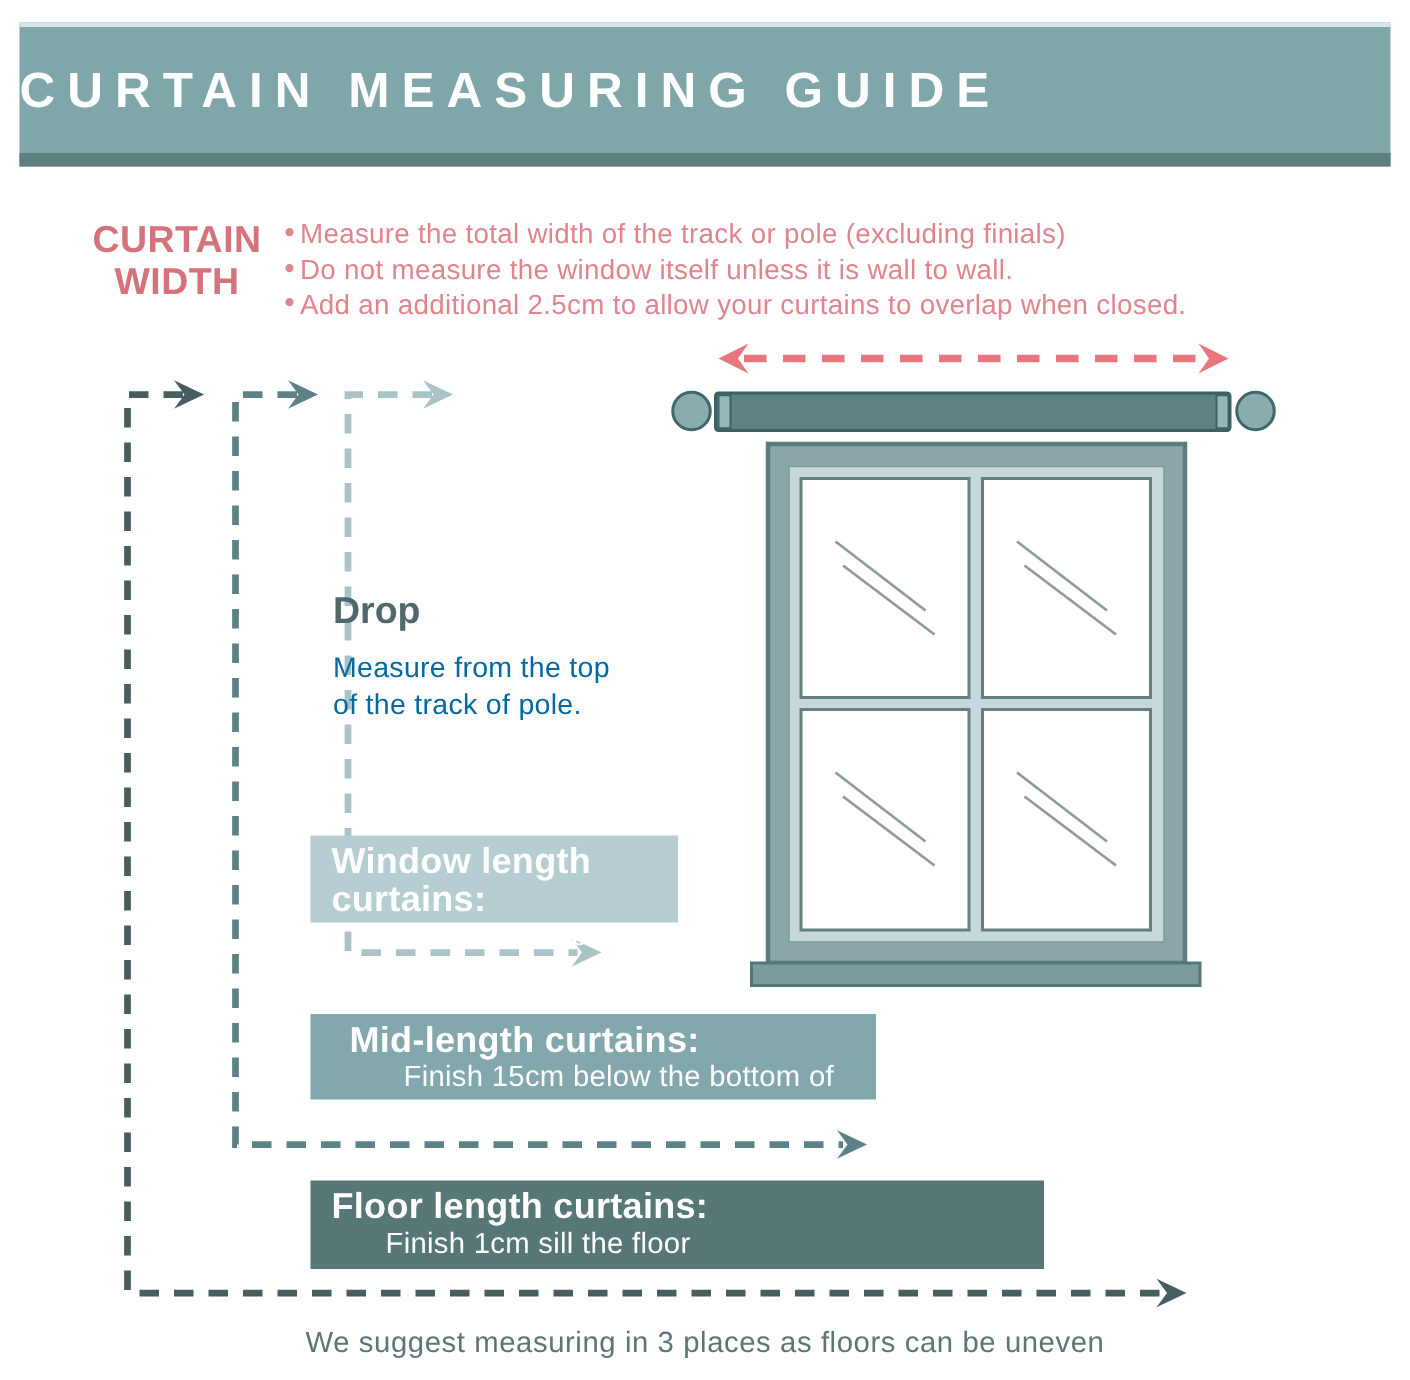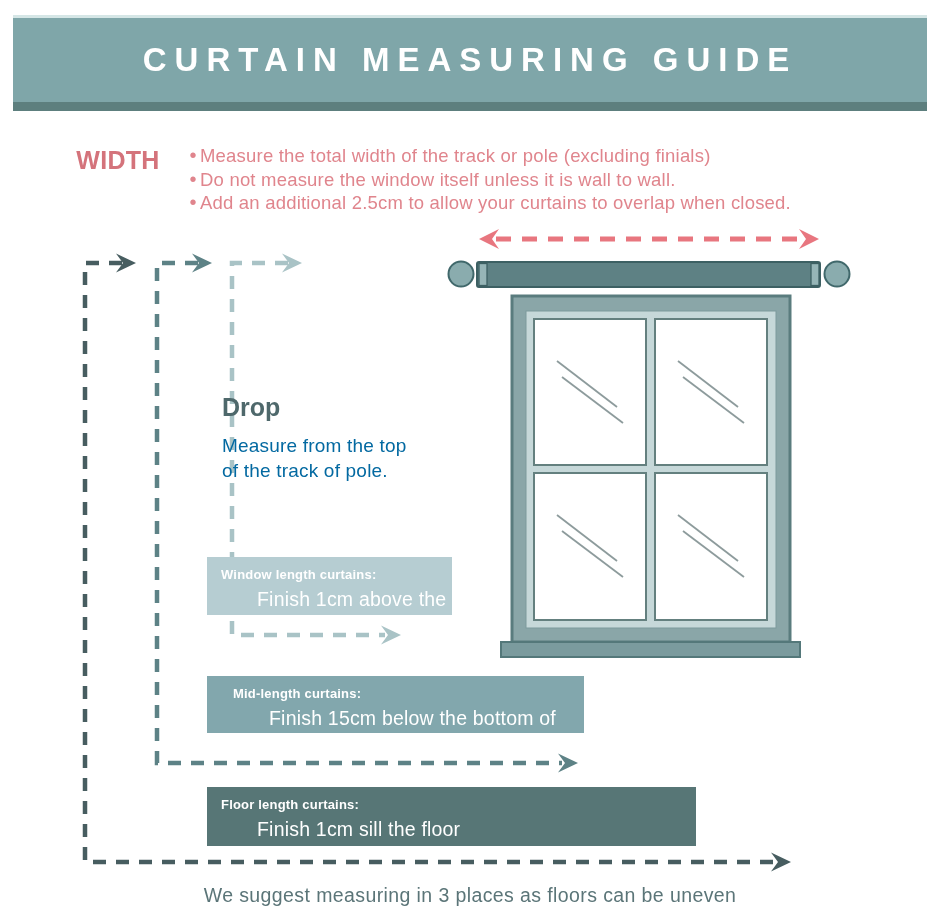--- a/index.html
+++ b/index.html
@@ -7,21 +7,21 @@
     position:relative;width:940px;height:920px;background:#ffffff;overflow:hidden;
     font-family:"Liberation Sans",sans-serif;
   }
   #art{position:absolute;left:0;top:0;z-index:0;}
   .layer{position:absolute;z-index:1;}
 
   
   #banner{
     left:13px;top:15px;width:914px;height:96px;box-sizing:border-box;
     background:#7fa6a9;border-top:3px solid #d5e6e6;border-bottom:9px solid #5d7f7e;
-    display:flex;align-items:center;justify-content:center;
+    display:flex;align-items:center;
   }
   #banner h1{
     margin:0;color:#ffffff;font-size:33px;font-weight:bold;letter-spacing:8px;
   }
 
   
   #cw-label{
     left:40px;top:146px;width:156px;text-align:center;
     color:#d4737b;font-size:25px;font-weight:bold;line-height:28px;letter-spacing:0.3px;
   }
@@ -34,21 +34,21 @@
 
   
   #drop-title{left:222px;top:393px;color:#4e686b;font-size:25px;font-weight:bold;}
   #drop-desc{left:222px;top:433px;color:#0369a1;font-size:19px;line-height:25px;letter-spacing:0.2px;}
 
   
   .len-box{position:absolute;left:207px;box-sizing:border-box;color:#ffffff;padding:5px 0 0 14px;z-index:1;}
   #box-window{top:557px;width:245px;height:58px;background:#b6cdd2;}
   #box-mid{top:676px;width:377px;height:57px;background:#82a7ad;padding-left:26px;}
   #box-floor{top:787px;width:489px;height:59px;background:#577676;}
-  .box-title{font-weight:bold;font-size:13px;line-height:25px;letter-spacing:0.2px;}
+  .box-title{font-weight:bold;font-size:24px;line-height:25px;letter-spacing:0.2px;}
   .box-sub{font-size:19.5px;line-height:25px;letter-spacing:0.2px;margin-left:36px;}
 
   
   #footer-note{
     left:0;top:884px;width:940px;text-align:center;
     color:#5b7578;font-size:19.5px;letter-spacing:0.4px;
   }
 </style>
 </head>
 <body>
@@ -112,20 +112,21 @@
       <path d="M136,263 L116,253.5 L123,263 L116,272.5 Z" fill="#475d60"></path>
       <path d="M791,862 L771,852.5 L778,862 L771,871.5 Z" fill="#475d60"></path>
     </g>
   </svg>
 
   <div id="banner" class="layer">
     <h1>CURTAIN MEASURING GUIDE</h1>
   </div>
 
   <div id="cw-label" class="layer">
+    <div>CURTAIN</div>
     <div>WIDTH</div>
   </div>
 
   <div id="cw-bullets" class="layer">
     <div class="bullet-row">
       <span class="bullet-dot">•</span>
       <span class="bullet-text">Measure the total width of the track or pole (excluding finials)</span>
     </div>
     <div class="bullet-row">
       <span class="bullet-dot">•</span>

